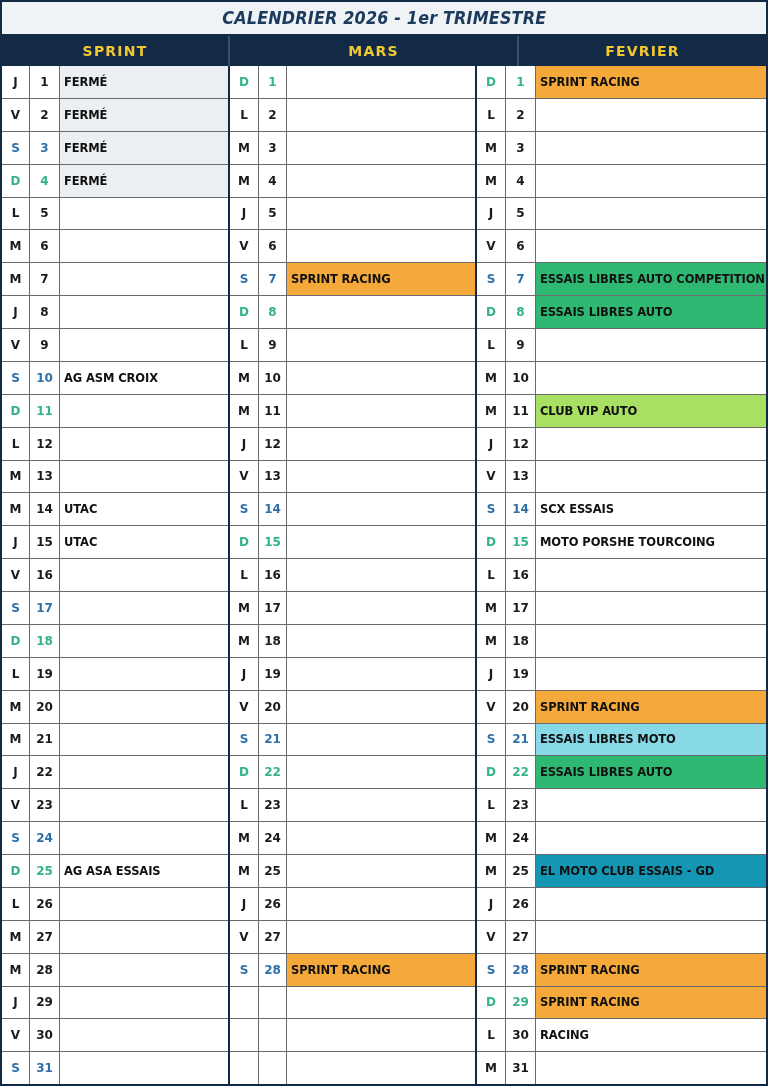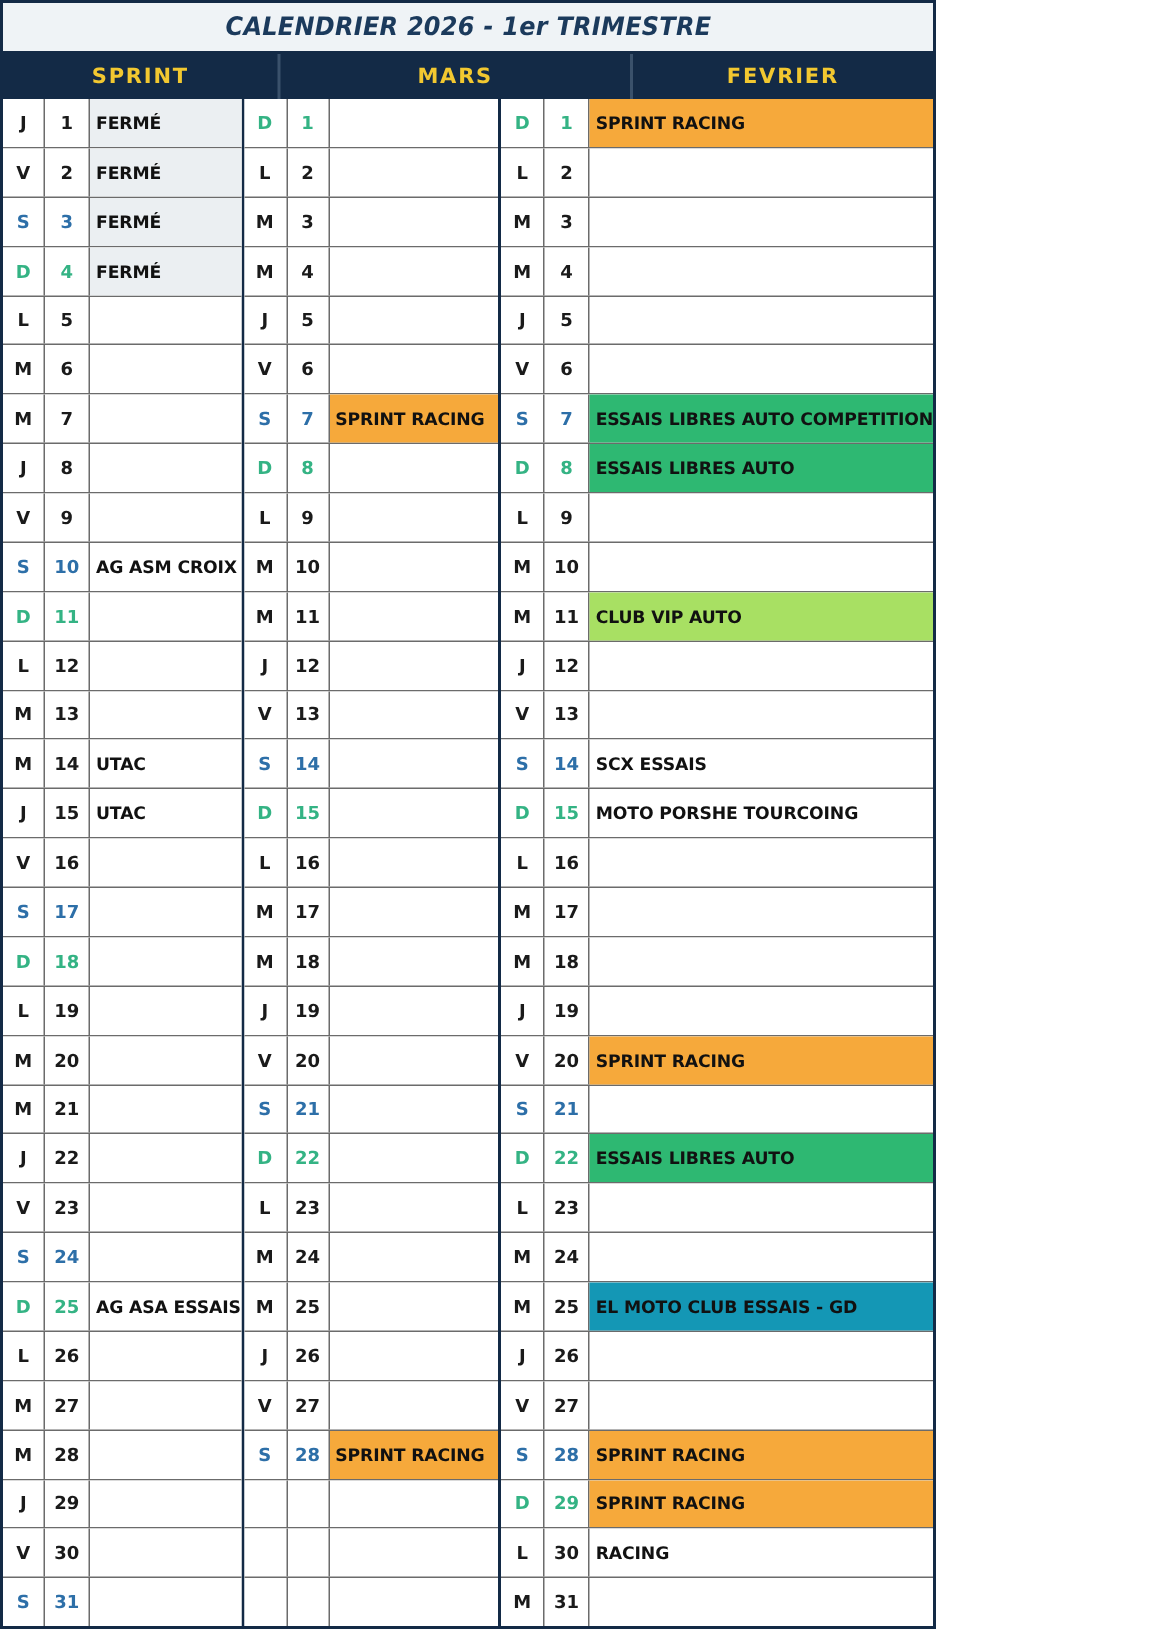--- a/index.html
+++ b/index.html
@@ -9,21 +9,21 @@
   }
   body {
     width: 768px;
     height: 1086px;
     font-family: "Liberation Sans", sans-serif;
     -webkit-font-smoothing: antialiased;
     overflow: hidden;
   }
 
   .page {
-    width: 624px;
+    width: 768px;
     height: 1086px;
     box-sizing: border-box;
     border: 2px solid #132A46;
     background: #ffffff;
     display: flex;
     flex-direction: column;
   }
 
   
   .title-bar {
@@ -564,20 +564,21 @@
           <div class="c-evt"></div>
         </div>
         <div class="day-row">
           <div class="c-dow " style="width: 29px;">V</div>
           <div class="c-num " style="width: 30px;">20</div>
           <div class="c-evt" style="background: rgb(246, 169, 59);">SPRINT RACING</div>
         </div>
         <div class="day-row">
           <div class="c-dow sat" style="width: 29px;">S</div>
           <div class="c-num sat" style="width: 30px;">21</div>
+          <div class="c-evt" style="background: rgb(135, 217, 232);">ESSAIS LIBRES MOTO</div>
         </div>
         <div class="day-row">
           <div class="c-dow sun" style="width: 29px;">D</div>
           <div class="c-num sun" style="width: 30px;">22</div>
           <div class="c-evt" style="background: rgb(46, 184, 114);">ESSAIS LIBRES AUTO</div>
         </div>
         <div class="day-row">
           <div class="c-dow " style="width: 29px;">L</div>
           <div class="c-num " style="width: 30px;">23</div>
           <div class="c-evt"></div>

